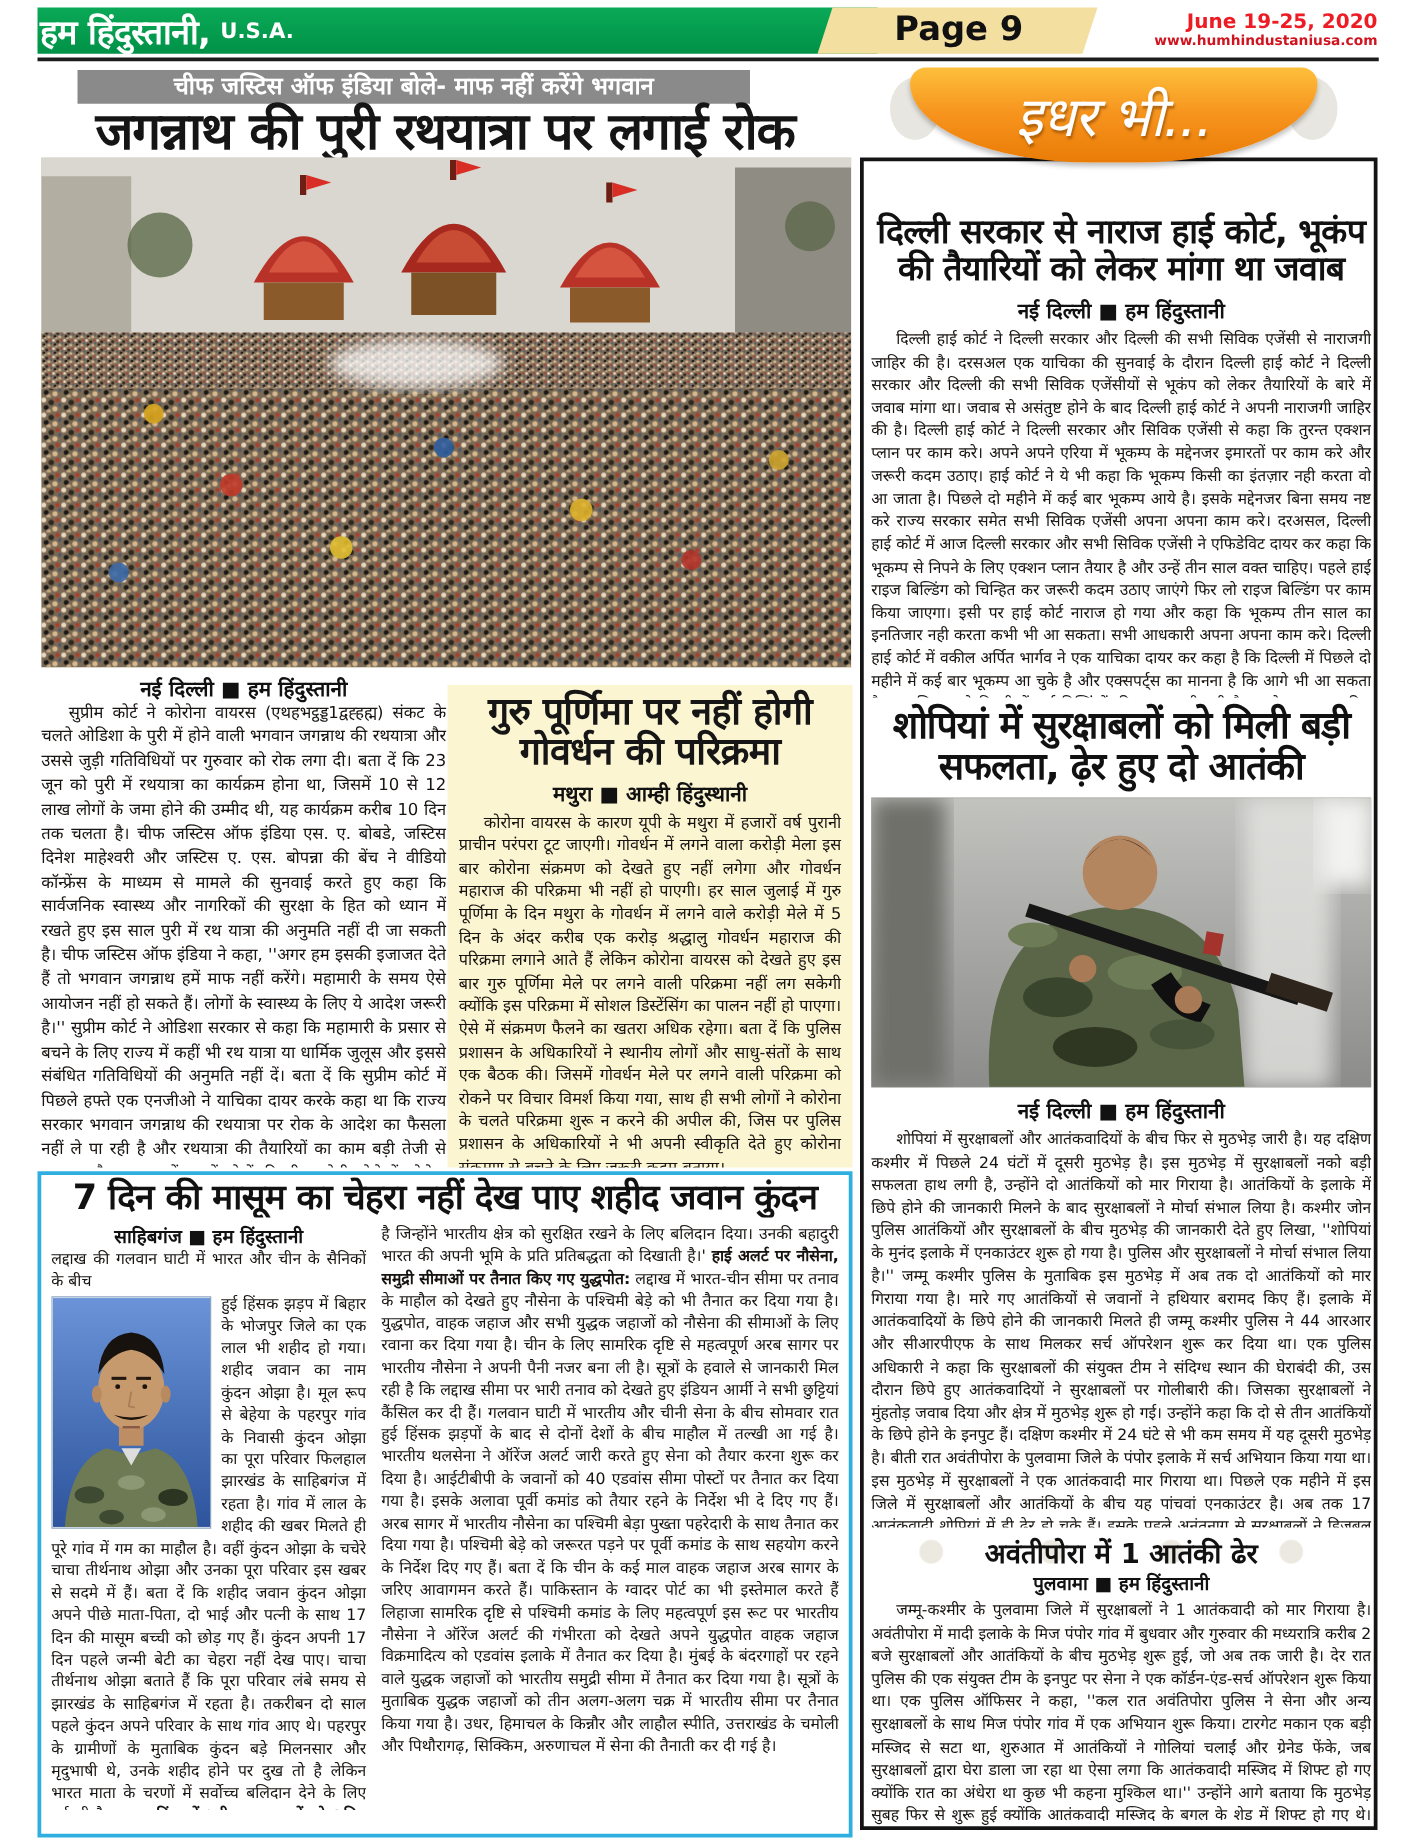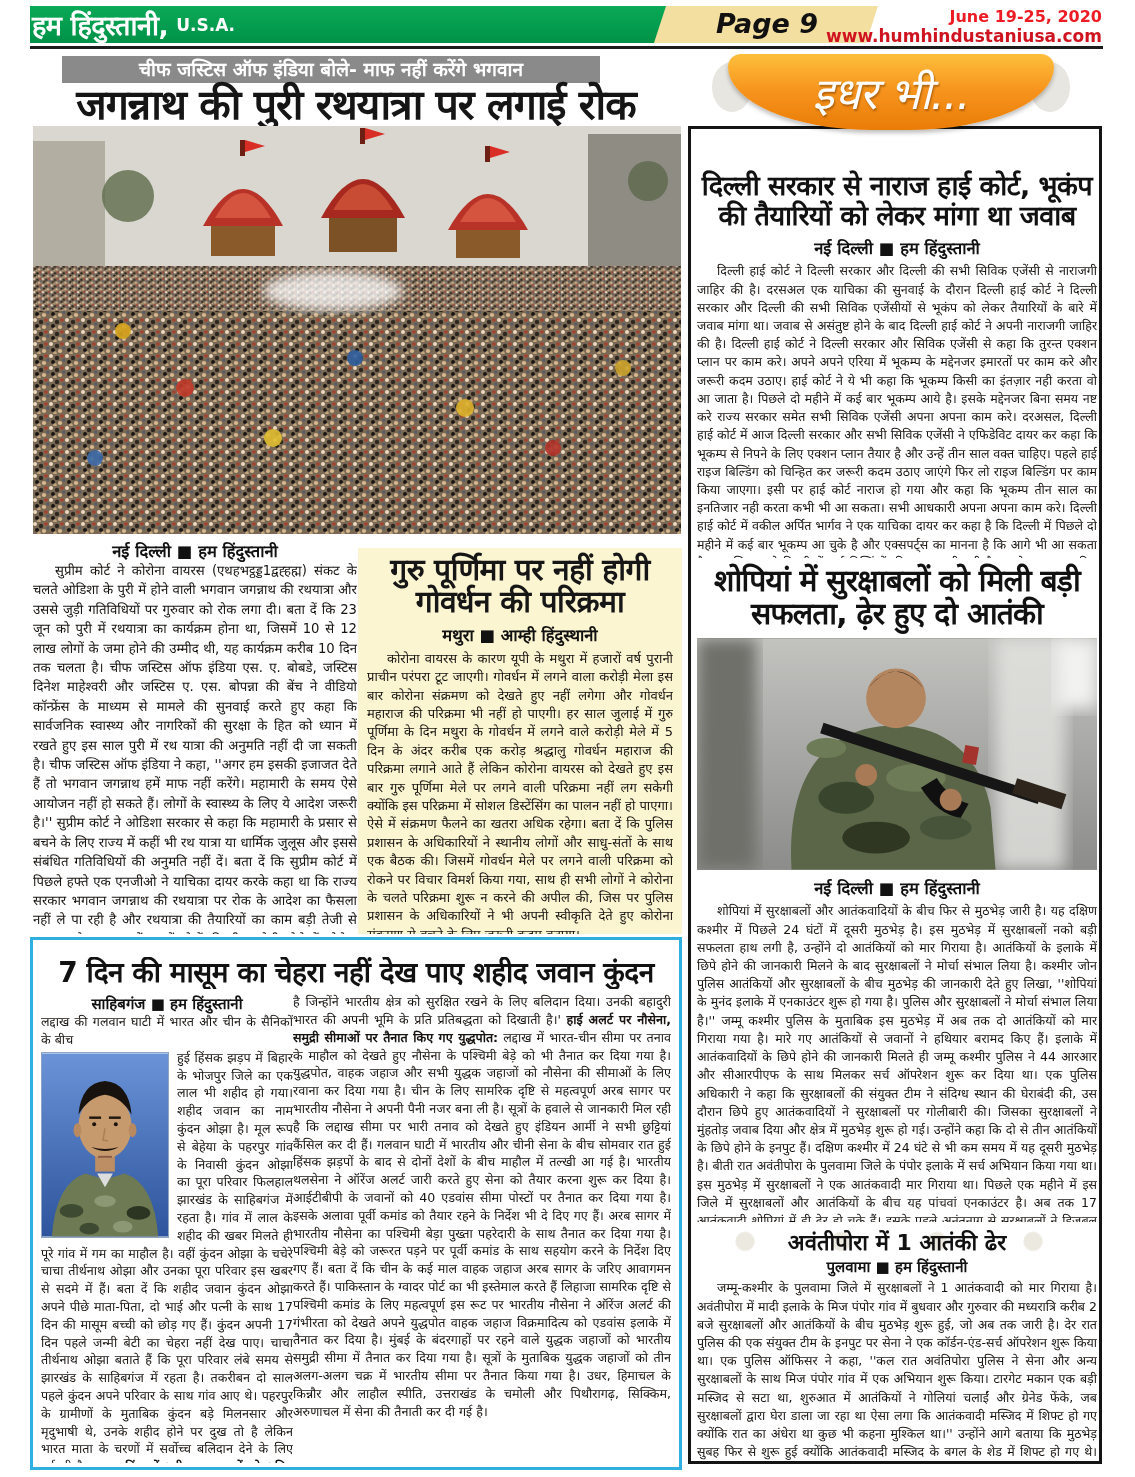--- a/index.html
+++ b/index.html
@@ -4,41 +4,41 @@
 <style>
   html,body{margin:0;padding:0;}
   body{width:1135px;height:1477px;position:relative;background:#ffffff;
        font-family:"DejaVu Sans",sans-serif;color:#111;overflow:hidden;}
   .abs{position:absolute;}
   
   .brand-bar{left:30px;top:6px;width:672px;height:37px;background:linear-gradient(180deg,#0aa957,#009247);display:flex;align-items:center;padding-left:2px;box-sizing:border-box;}
   .brand-main{color:#fff;font-weight:bold;font-size:27px;letter-spacing:-0.5px;}
   .brand-region{color:#fff;font-weight:bold;font-size:17px;margin-left:8px;}
   .page-tab{left:660px;top:6px;width:212px;height:37px;background:#f3dfa0;transform:skewX(-18deg);}
-  .page-tab-label{left:672px;top:8px;width:190px;text-align:center;font-size:27px;font-weight:bold;font-style:italic;color:#111;}
+  .page-tab-label{left:672px;top:8px;width:190px;text-align:center;font-size:27px;font-weight:bold;color:#111;}
   .m-date{right:33px;top:7px;text-align:right;font-size:16px;font-weight:bold;color:#ed1c24;}
-  .m-site{right:33px;top:26px;text-align:right;font-size:17px;font-weight:bold;color:#cf1420;}
+  .m-site{right:33px;top:26px;text-align:right;font-size:11px;font-weight:bold;color:#cf1420;}
   .m-rule{left:30px;top:46px;width:1073px;height:3px;background:#1c1c1c;}
   
   .kicker{left:62px;top:56px;width:538px;height:27px;background:#8a8a8a;color:#fff;font-weight:bold;font-size:19px;text-align:center;line-height:27px;}
   .lead-headline{left:30px;top:85px;width:652px;text-align:center;font-size:41px;font-weight:bold;letter-spacing:-1px;line-height:1.0;color:#151515;}
   .lead-photo{left:33px;top:126px;width:648px;height:408px;overflow:hidden;background:#cfcabc;}
   .byline{font-weight:bold;font-size:16.5px;text-align:center;color:#111;}
   .lead-byline{left:33px;top:539px;width:324px;}
   .bodytext{font-size:13.2px;line-height:19.4px;text-align:justify;color:#171310;overflow:hidden;}
   .lead-body{left:33px;top:561px;width:324px;height:373px;text-indent:22px;}
   
   .pari-box{left:358px;top:548px;width:324px;height:386px;background:#fcf5d2;box-sizing:border-box;padding:6px 9px 0 9px;overflow:hidden;}
   .pari-head{text-align:center;font-size:30px;font-weight:bold;line-height:1.08;letter-spacing:-0.5px;color:#161616;}
   .pari-byline{margin-top:4px;}
   .pari-body{font-size:13px;line-height:18.4px;margin-top:4px;text-indent:20px;}
   
   .martyr-box{left:30px;top:937px;width:652px;height:533px;border:3px solid #2fafe0;box-sizing:border-box;background:#fff;overflow:hidden;}
-  .martyr-head{text-align:center;font-size:28px;font-weight:bold;letter-spacing:-0.5px;line-height:1.15;margin-top:17px;white-space:nowrap;overflow:hidden;}
-  .martyr-cols{display:flex;gap:0;padding:4px 8px 0 8px;height:470px;}
+  .martyr-head{text-align:center;font-size:28px;font-weight:bold;letter-spacing:-0.5px;line-height:1.15;margin-top:2px;white-space:nowrap;overflow:hidden;}
+  .martyr-cols{display:flex;gap:12px;padding:4px 8px 0 8px;height:470px;}
   .m-left{width:252px;flex:none;overflow:hidden;}
   .m-right{flex:1;overflow:hidden;}
   .m-byline{font-size:15px;}
   .smalltext{font-size:12.6px;line-height:17.8px;text-align:justify;color:#171310;}
   .photo-float{float:left;width:128px;height:186px;margin:3px 8px 2px 0;border:1px solid #8fa6c2;box-sizing:border-box;overflow:hidden;}
   .runin{font-weight:bold;}
   
   .side-box{left:688px;top:126px;width:414px;height:1338px;border:3px solid #141414;box-sizing:border-box;background:#fff;padding:10px 2px 0 6px;overflow:hidden;}
   .banner{left:728px;top:54px;width:326px;height:76px;z-index:5;
           background:linear-gradient(180deg,#fdbf3b 0%,#f7941e 48%,#e97c06 100%);

